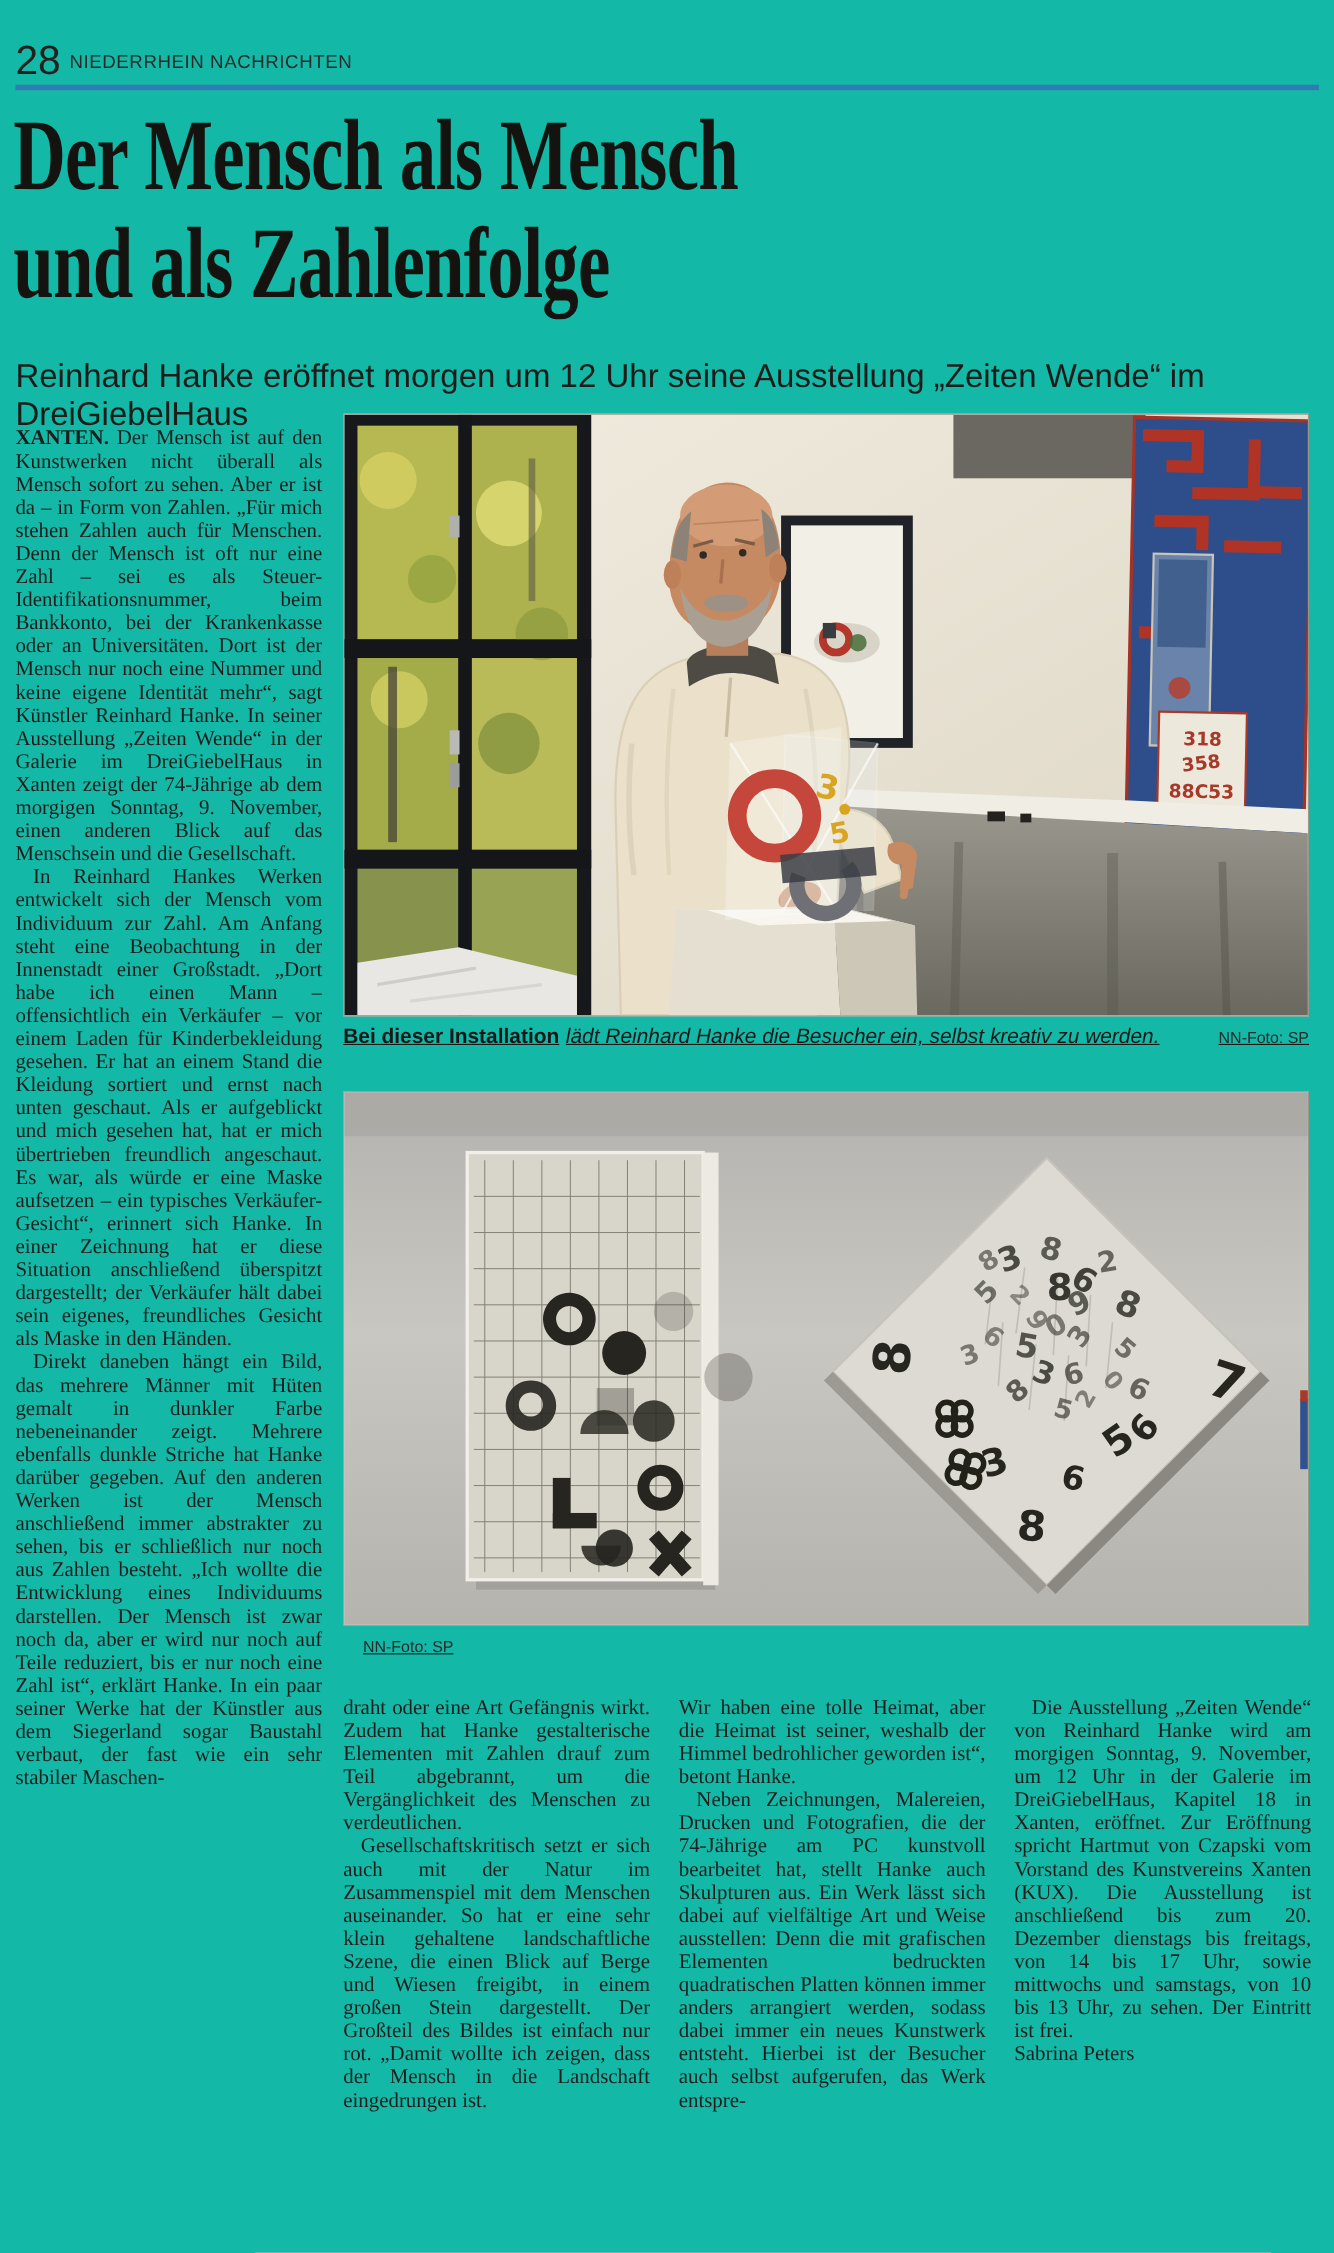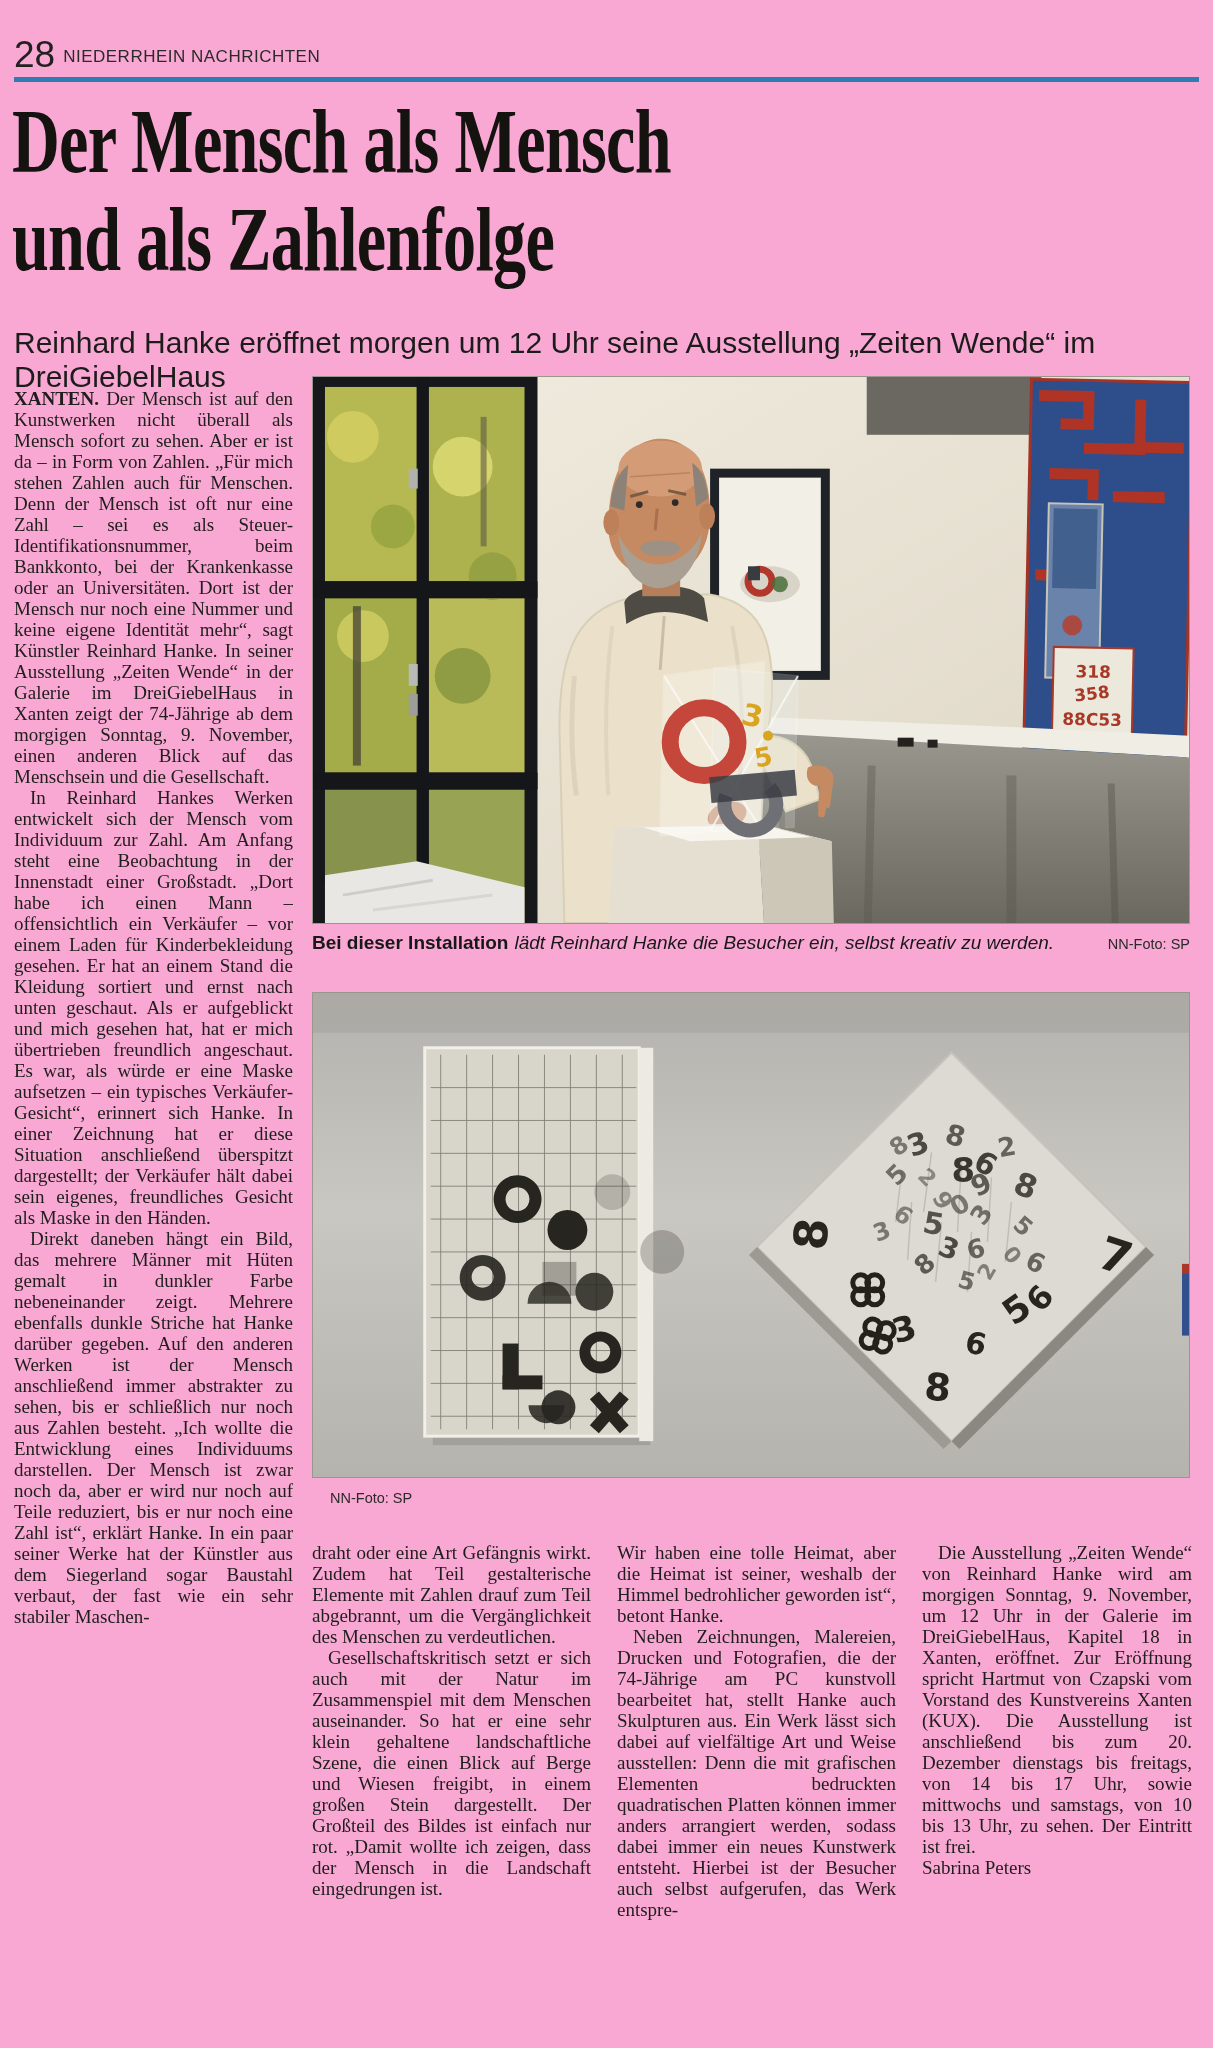--- a/index.html
+++ b/index.html
@@ -1,16 +1,16 @@
 <!DOCTYPE html>
 <html lang="de"><head>
 <meta charset="utf-8">
 <style>
   html,body{margin:0;padding:0;background:#cfccc4;}
-  .page{position:relative;width:1213px;height:2048px;background:#f9a8d4;overflow:hidden;
+  .page{position:relative;width:1213px;height:2048px;background:#14b8a6;overflow:hidden;
         font-family:"Liberation Serif",serif;color:#1f1e1c;}
   
   .header{position:absolute;left:14px;top:34px;width:1185px;height:48px;}
   .pagenum{font-family:"Liberation Sans",sans-serif;font-size:37px;font-weight:400;color:#22211f;}
   .masthead{font-family:"Liberation Sans",sans-serif;font-size:17px;letter-spacing:.5px;
             color:#2b2a28;margin-left:8px;position:relative;top:-5px;}
   .rule{position:absolute;left:14px;top:77px;width:1185px;height:5px;background:#2f7cb3;}
   
   .headline{position:absolute;left:12px;top:92px;width:1600px;font-size:92px;line-height:98px;
             font-weight:700;color:#15130f;letter-spacing:-1px;transform:scaleX(.72);
@@ -26,21 +26,21 @@
   .col2{left:312px;top:1542px;width:279px;height:500px;}
   .col3{left:617px;top:1542px;width:279px;height:500px;}
   .col4{left:922px;top:1542px;width:270px;height:500px;}
   .byline{text-align:left;margin-top:2px;}
   
   .photo{position:absolute;border:1px solid #9a968c;box-sizing:border-box;background:#dedbd2;}
   .photo svg{display:block;width:100%;height:100%;}
   .photo1{left:312px;top:376px;width:878px;height:548px;}
   .photo2{left:312px;top:992px;width:878px;height:486px;}
   .caption{position:absolute;display:flex;justify-content:space-between;align-items:baseline;
-           font-family:"Liberation Sans",sans-serif;font-size:19px;color:#181818;}
+           font-family:"Liberation Sans",sans-serif;font-size:19px;color:#181818;text-decoration:underline;}
   .caption1{left:312px;top:932px;width:878px;}
   .caption2{left:312px;top:1490px;width:878px;}
   .caption b{font-weight:700;}
   .caption i{font-style:italic;margin-left:6px;font-weight:400;}
   .credit{font-size:14.5px;font-style:normal;color:#2a2a2a;white-space:nowrap;margin-left:18px;}
   
   .num{fill:#26251f;font-family:"DejaVu Sans",sans-serif;font-weight:bold;}
   .rednum{fill:#a83828;font-family:"DejaVu Sans",sans-serif;font-weight:bold;}
 </style>
 </head>
@@ -322,21 +322,21 @@
       </g>
       <rect x="871" y="280" width="7" height="64" fill="#31508e"></rect>
       <rect x="871" y="272" width="7" height="10" fill="#a83828"></rect>
     </svg>
   </figure>
   <div class="caption caption2">
     <span class="credit">NN-Foto: SP</span>
   </div>
 
   <div class="bodycol col2">
-    <p>draht oder eine Art Gefängnis wirkt. Zudem hat Teil gestalterische Elemente mit Zahlen drauf zum Teil abgebrannt, um die Vergänglichkeit des Menschen zu verdeutlichen.</p>
+    <p>draht oder eine Art Gefängnis wirkt. Zudem hat Hanke gestalterische Elementen mit Zahlen drauf zum Teil abgebrannt, um die Vergänglichkeit des Menschen zu verdeutlichen.</p>
     <p class="indent">Gesellschaftskritisch setzt er sich auch mit der Natur im Zusammenspiel mit dem Menschen auseinander. So hat er eine sehr klein gehaltene landschaftliche Szene, die einen Blick auf Berge und Wiesen freigibt, in einem großen Stein dargestellt. Der Großteil des Bildes ist einfach nur rot. „Damit wollte ich zeigen, dass der Mensch in die Landschaft eingedrungen ist.</p>
   </div>
   <div class="bodycol col3">
     <p>Wir haben eine tolle Heimat, aber die Heimat ist seiner, weshalb der Himmel bedrohlicher geworden ist“, betont Hanke.</p>
     <p class="indent">Neben Zeichnungen, Malereien, Drucken und Fotografien, die der 74-Jährige am PC kunstvoll bearbeitet hat, stellt Hanke auch Skulpturen aus. Ein Werk lässt sich dabei auf vielfältige Art und Weise ausstellen: Denn die mit grafischen Elementen bedruckten quadratischen Platten können immer anders arrangiert werden, sodass dabei immer ein neues Kunstwerk entsteht. Hierbei ist der Besucher auch selbst aufgerufen, das Werk entspre-</p>
   </div>
   <div class="bodycol col4">
     <p class="indent">Die Ausstellung „Zeiten Wende“ von Reinhard Hanke wird am morgigen Sonntag, 9. November, um 12 Uhr in der Galerie im DreiGiebelHaus, Kapitel 18 in Xanten, eröffnet. Zur Eröffnung spricht Hartmut von Czapski vom Vorstand des Kunstvereins Xanten (KUX). Die Ausstellung ist anschließend bis zum 20. Dezember dienstags bis freitags, von 14 bis 17 Uhr, sowie mittwochs und samstags, von 10 bis 13 Uhr, zu sehen. Der Eintritt ist frei.</p>
     <p class="byline">Sabrina Peters</p>
   </div>

